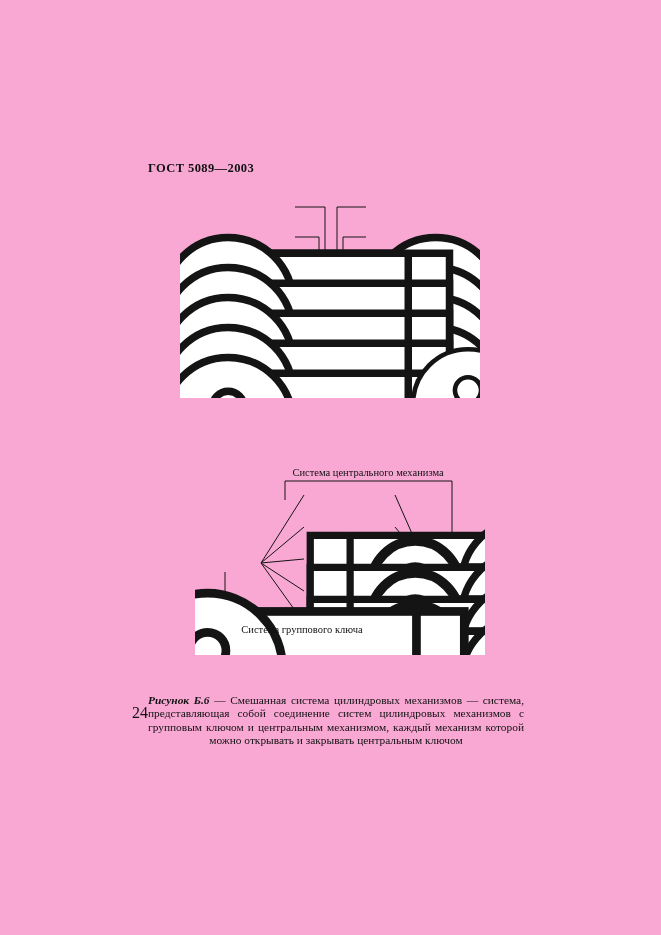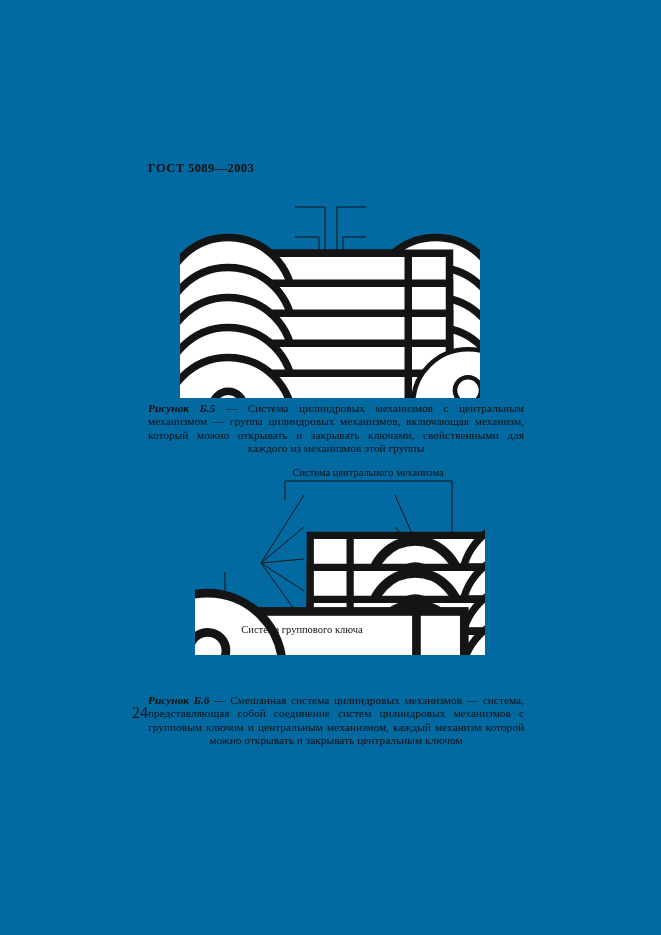--- a/index.html
+++ b/index.html
@@ -1,18 +1,18 @@
 <!DOCTYPE html>
 <html><head>
 <meta charset="utf-8">
 <style>
   html, body { margin:0; padding:0; background:#9a9a9a; }
   .page {
     position:relative; width:661px; height:935px; margin:0 auto;
-    background:#0369a1; color:#111;
+    background:#f9a8d4; color:#111;
     font-family:"Liberation Serif", serif;
     overflow:hidden;
   }
   .doc-header {
     position:absolute; left:148px; top:161px;
     font-weight:bold; font-size:12.5px; letter-spacing:0.4px;
   }
   .fig { position:absolute; }
   .fig-b5 { left:180px; top:188px; width:300px; height:210px; }
   .fig-b6 { left:195px; top:460px; width:290px; height:195px; }
@@ -97,21 +97,20 @@
       <use href="#sym-lock" transform="translate(277,69) scale(-1,1)"></use>
       <use href="#sym-key" transform="translate(216,102) scale(-1,1)"></use>
       <use href="#sym-lock" transform="translate(277,99) scale(-1,1)"></use>
       <use href="#sym-key" transform="translate(216,132) scale(-1,1)"></use>
       <use href="#sym-lock" transform="translate(277,129) scale(-1,1)"></use>
     </g>
 
     <use href="#sym-cyl" transform="translate(138,158)"></use>
   </svg>
 
-  <p class="caption cap-b5"><span class="cap-label">Рисунок Б.5</span><span> — Система цилиндровых механизмов с центральным механизмом — группа цилиндровых механизмов, включающая механизм, который можно открывать и закрывать ключами, свойственными для каждого из механизмов этой группы</span></p>
 
   <svg class="fig fig-b6" viewBox="0 0 290 195" aria-hidden="true">
 
     <text x="173" y="16" text-anchor="middle">Система центрального механизма</text>
 
     <g>
       <polyline points="90,40 90,21 257,21 257,90"></polyline>
       <polyline points="30,112 30,176 193,176 193,170"></polyline>
     </g>
 

